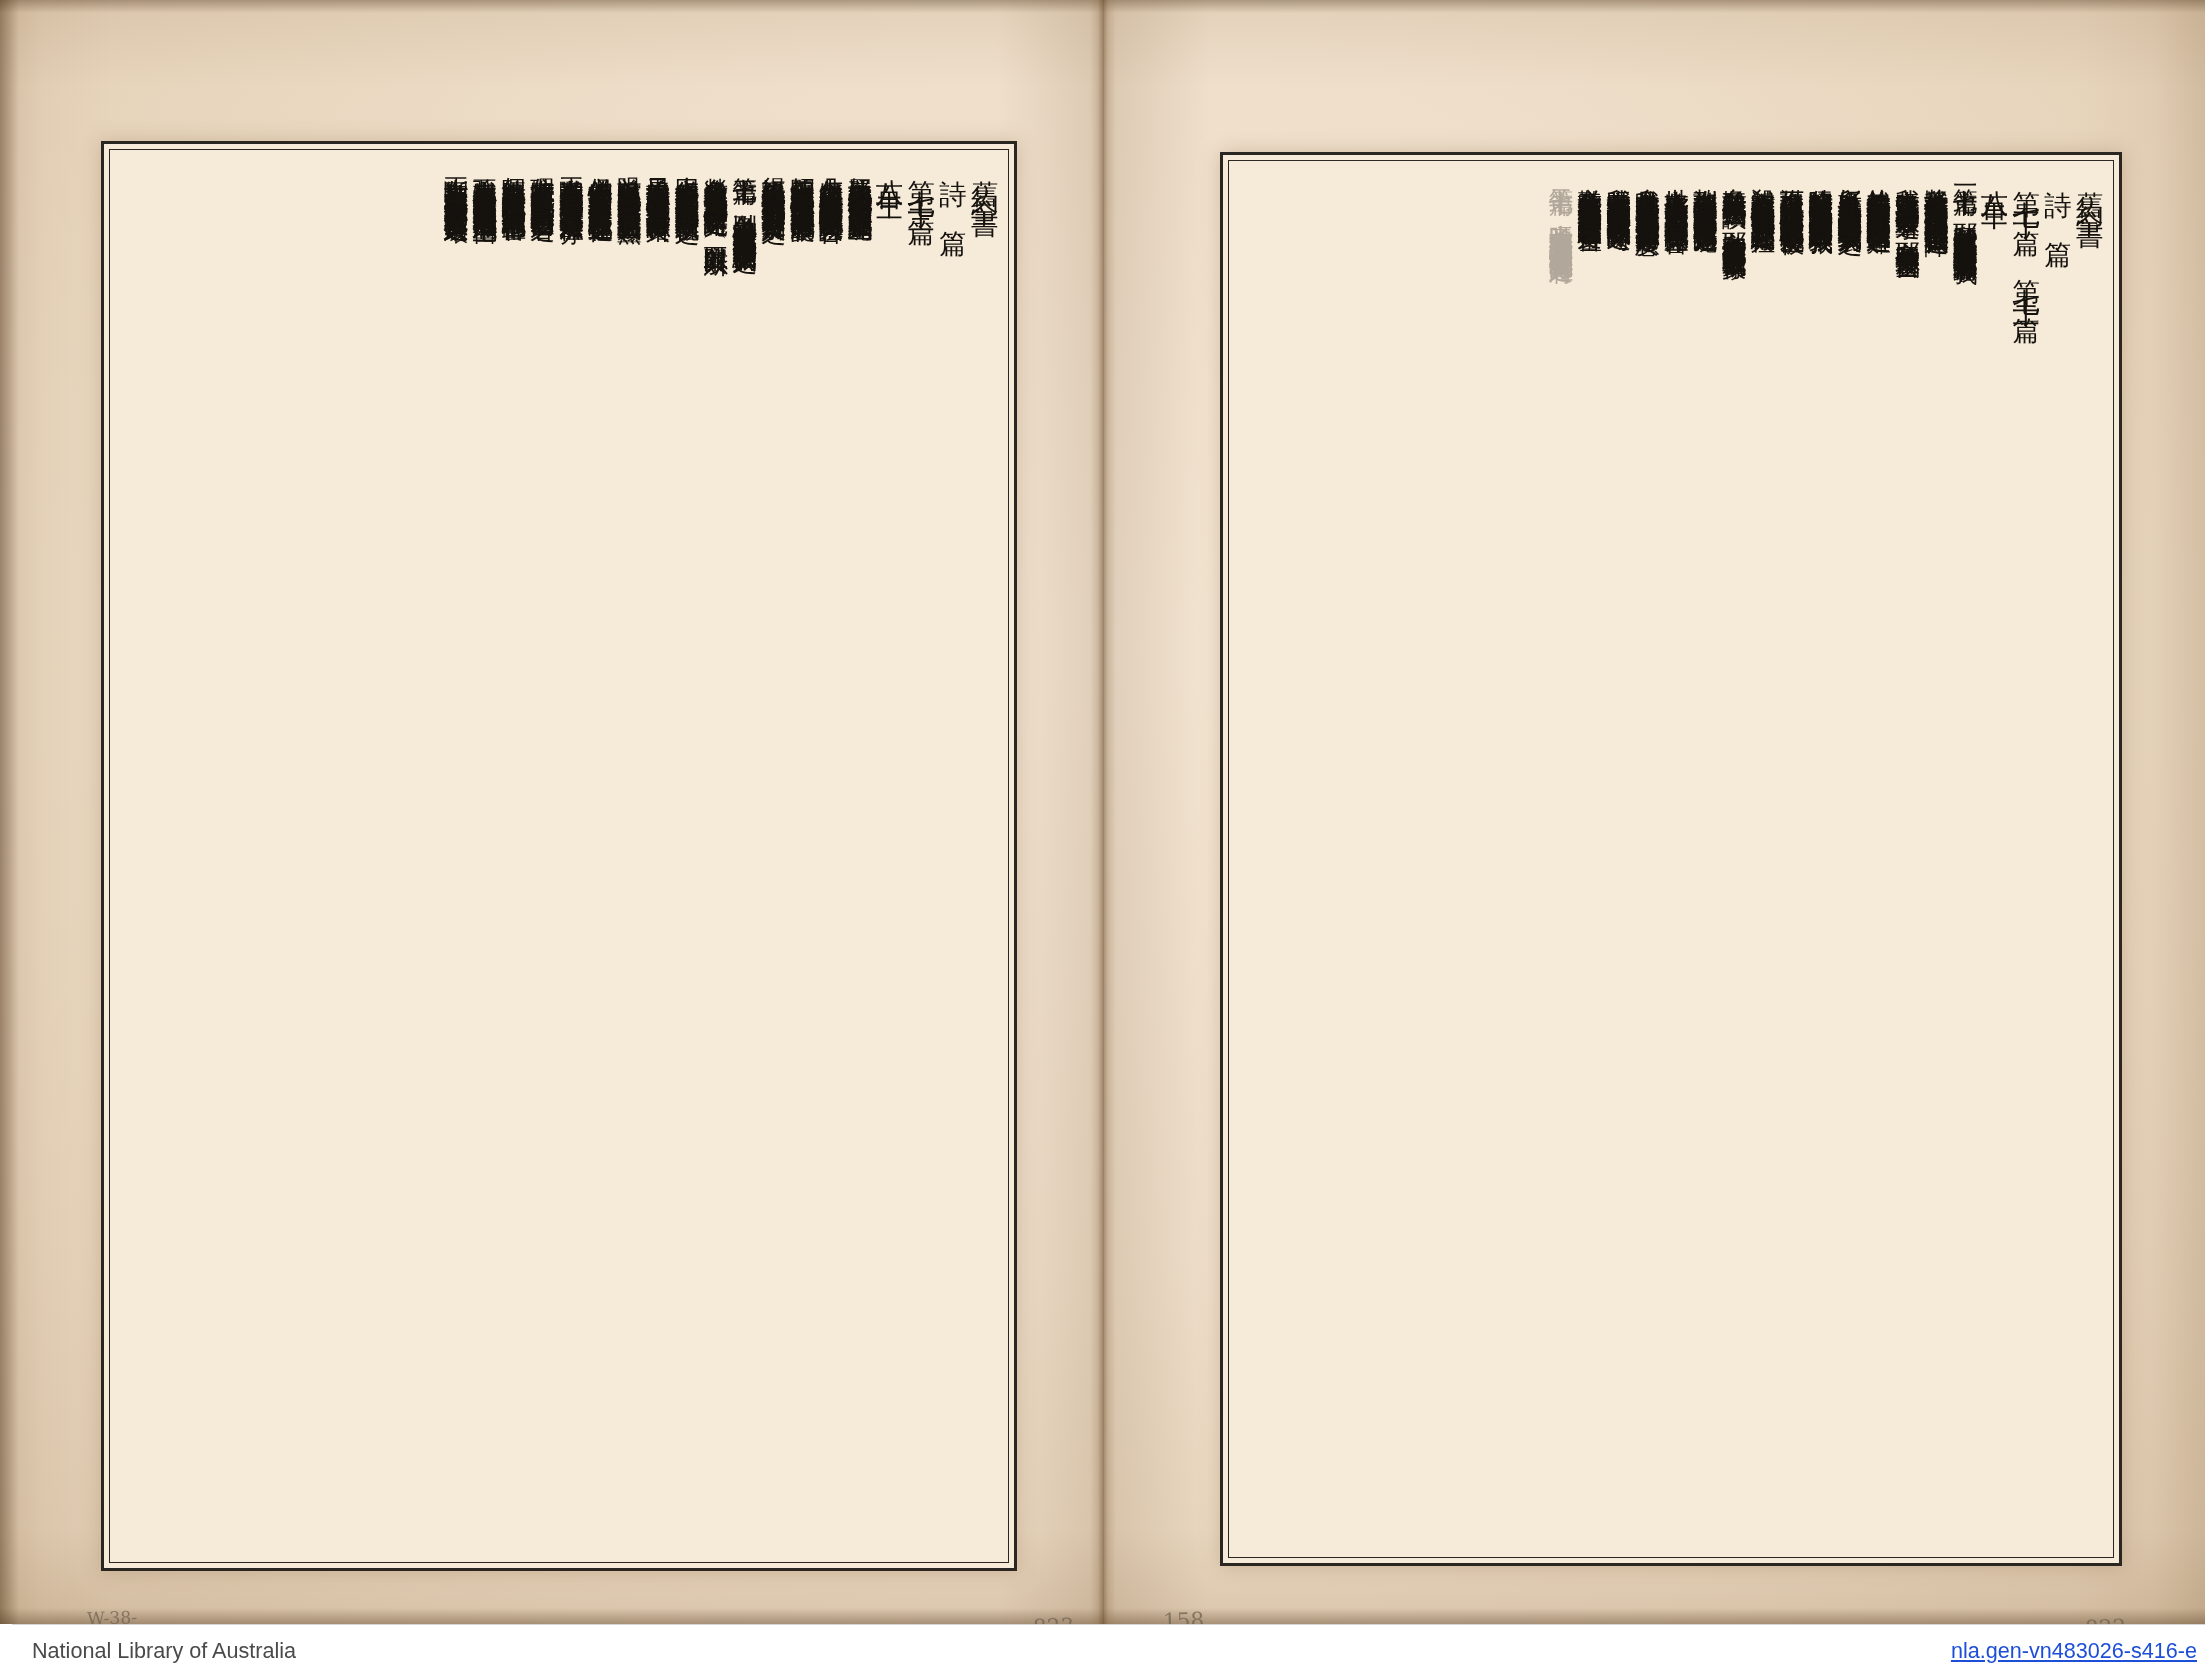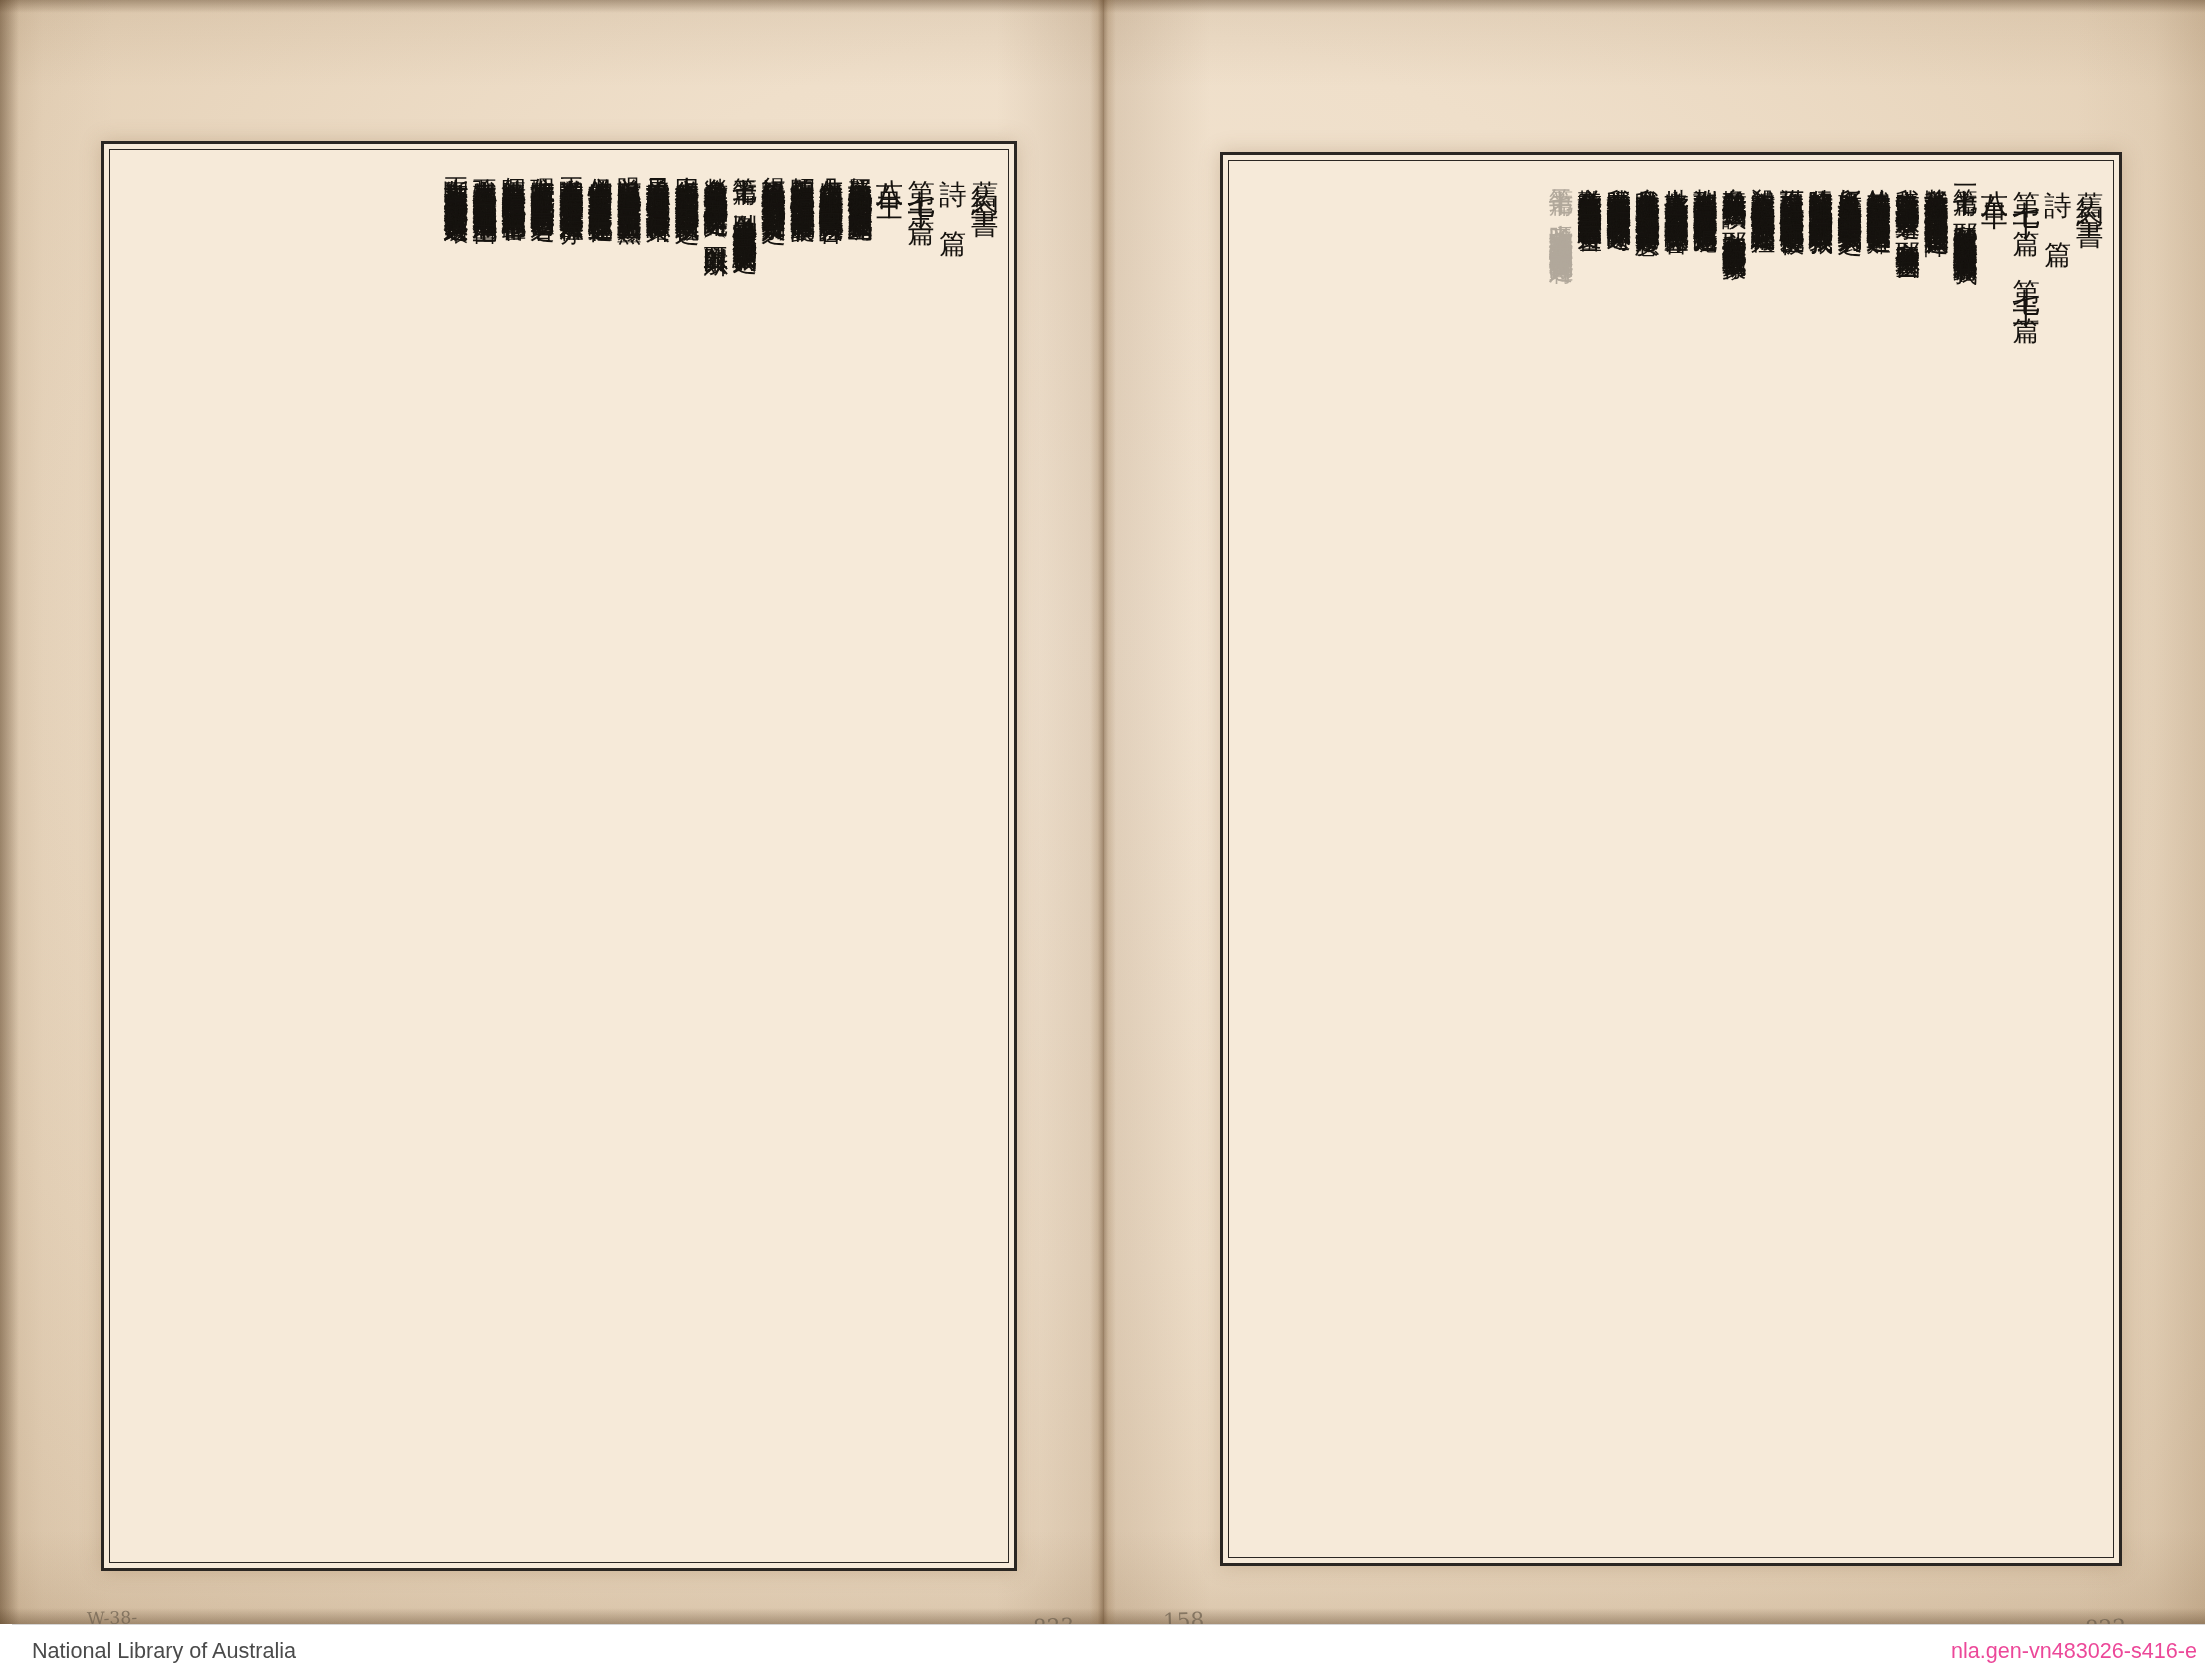--- a/index.html
+++ b/index.html
@@ -161,21 +161,21 @@
     display: flex;
     align-items: center;
     justify-content: space-between;
     padding: 0 20px;
     box-sizing: border-box;
     font-family: "Liberation Sans", sans-serif;
     font-size: 21.6px;
     color: #4a4a4a;
     margin-left: 12px;
   }
-  #footer .right { color: #ec4899; }
+  #footer .right { color: #1d4ed8; text-decoration: underline; }
 
   
   .binding-edge {
     position: absolute;
     left: 0; top: 0; width: 19px; height: 1624px;
     background: linear-gradient(90deg, rgba(70,45,20,0.42), rgba(70,45,20,0.0));
     pointer-events: none;
   }
   .top-edge {
     position: absolute;

